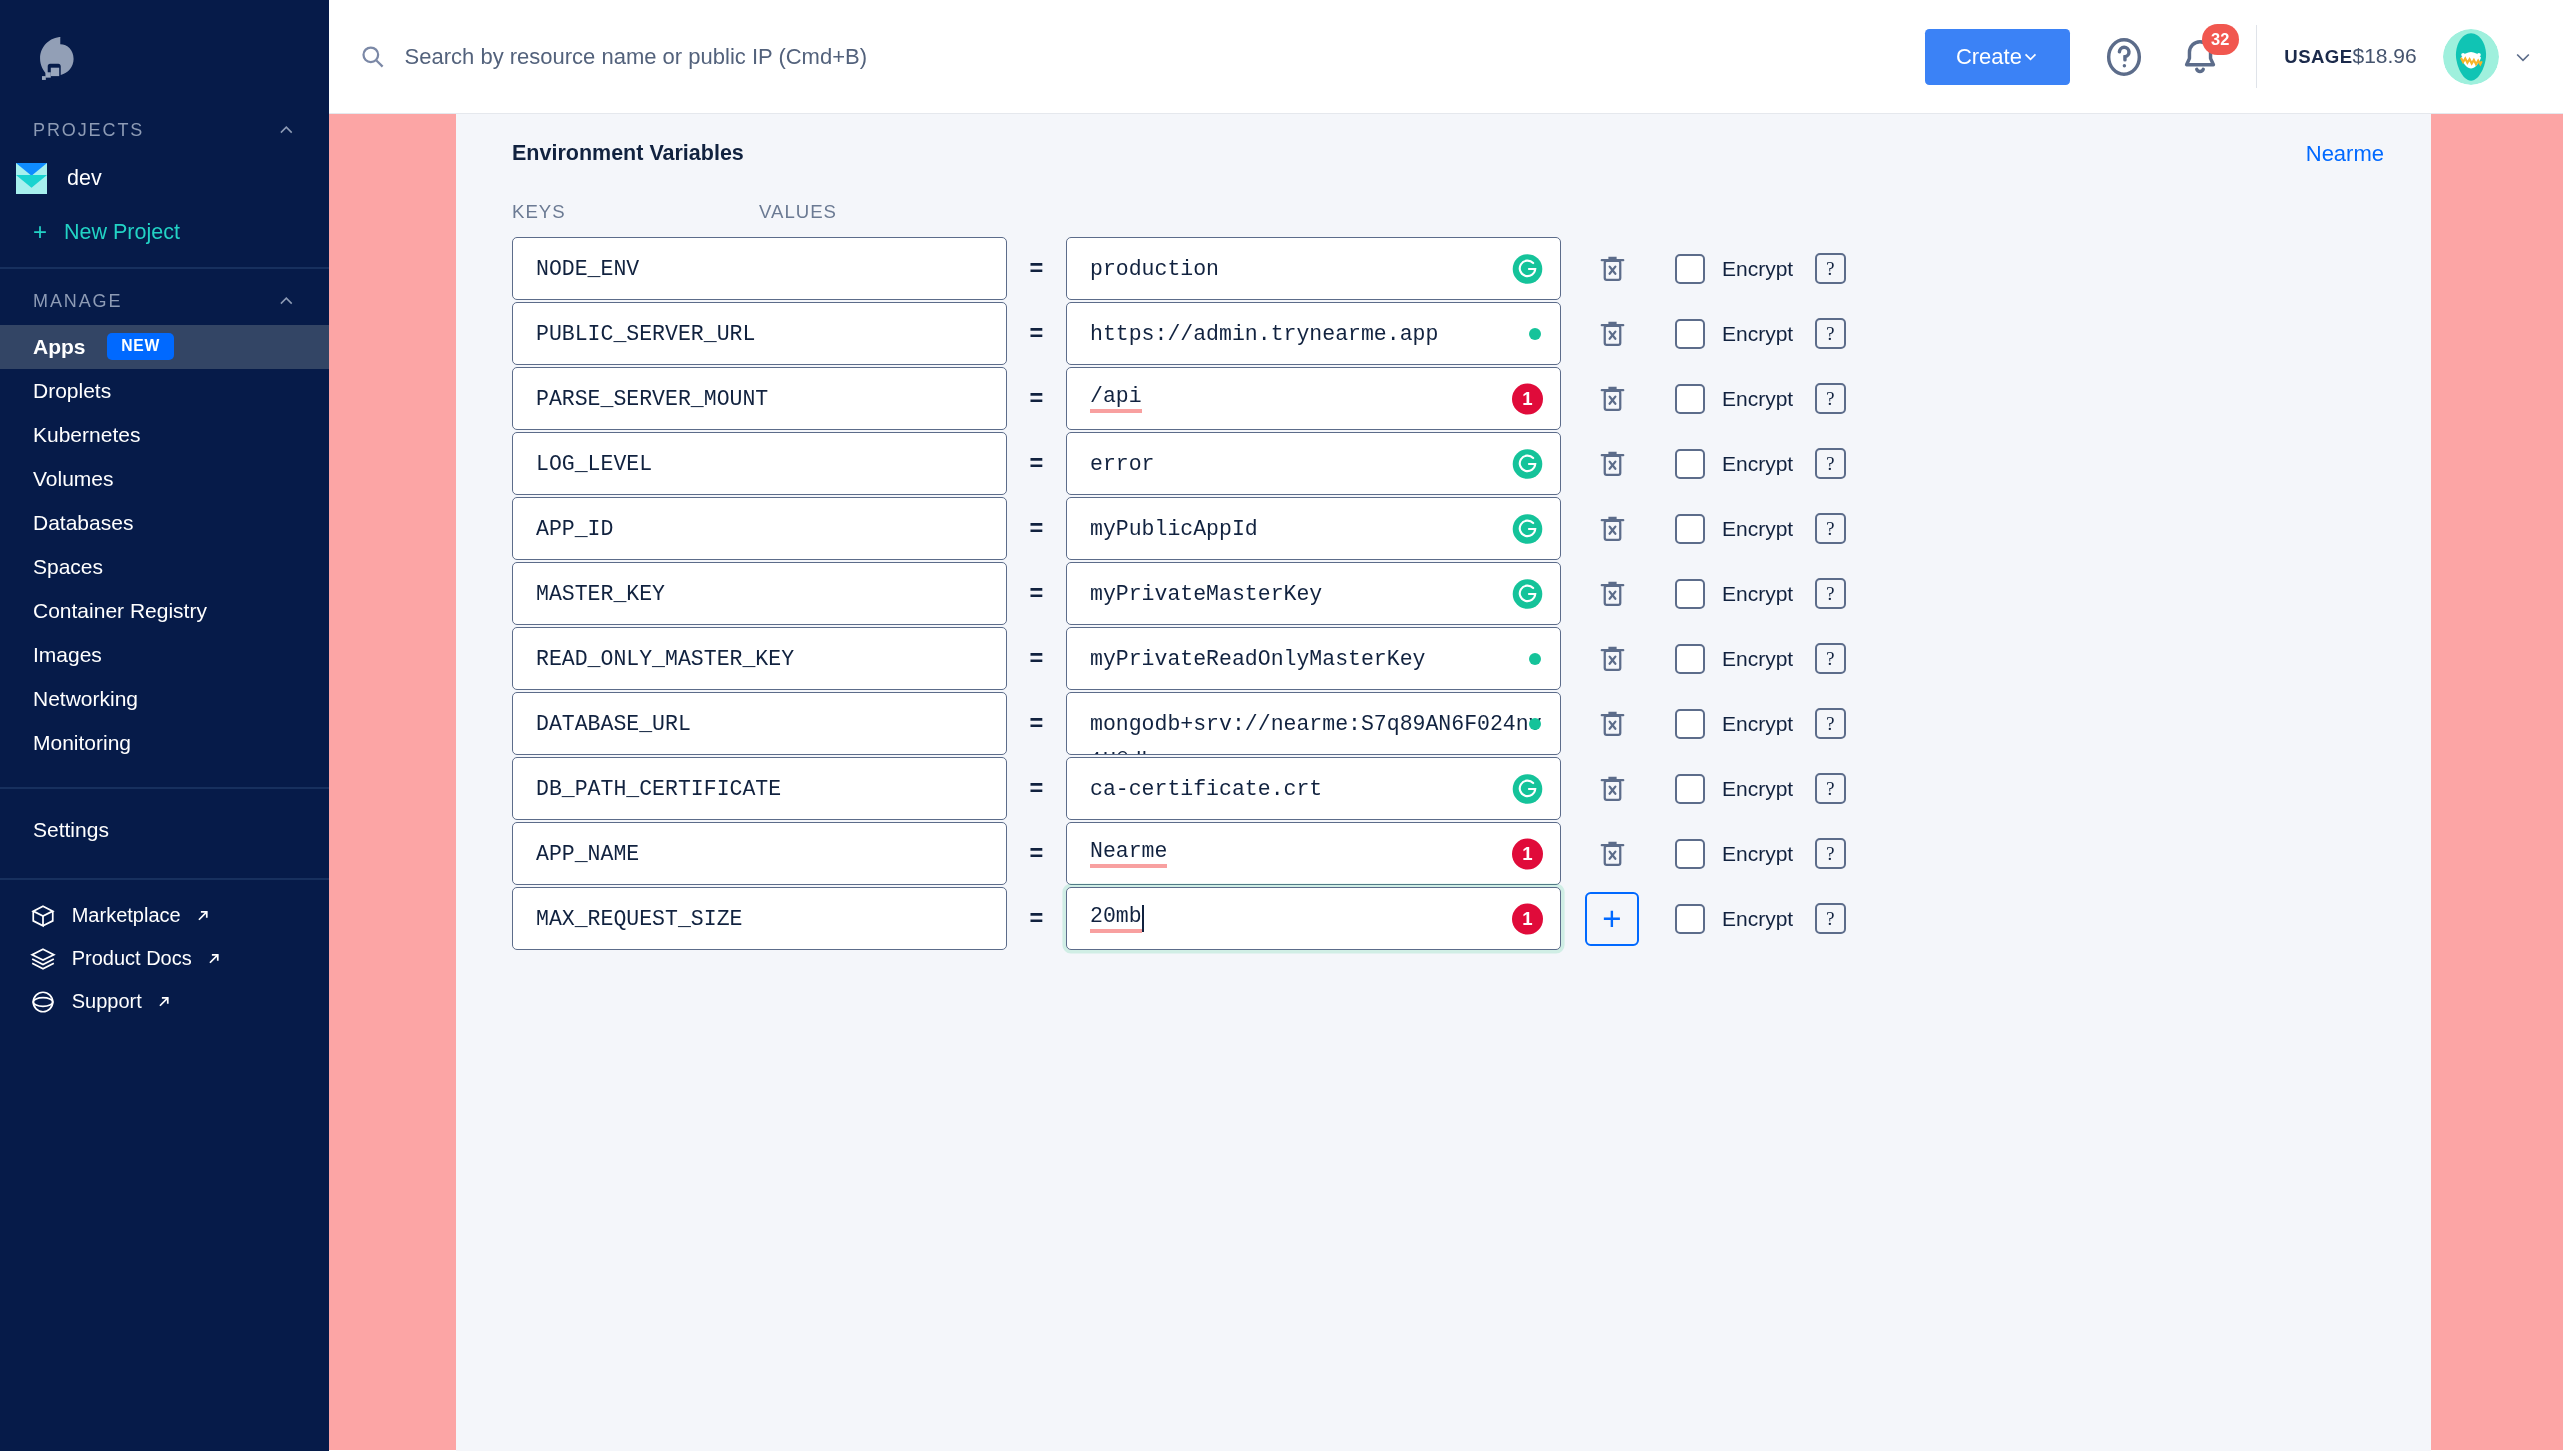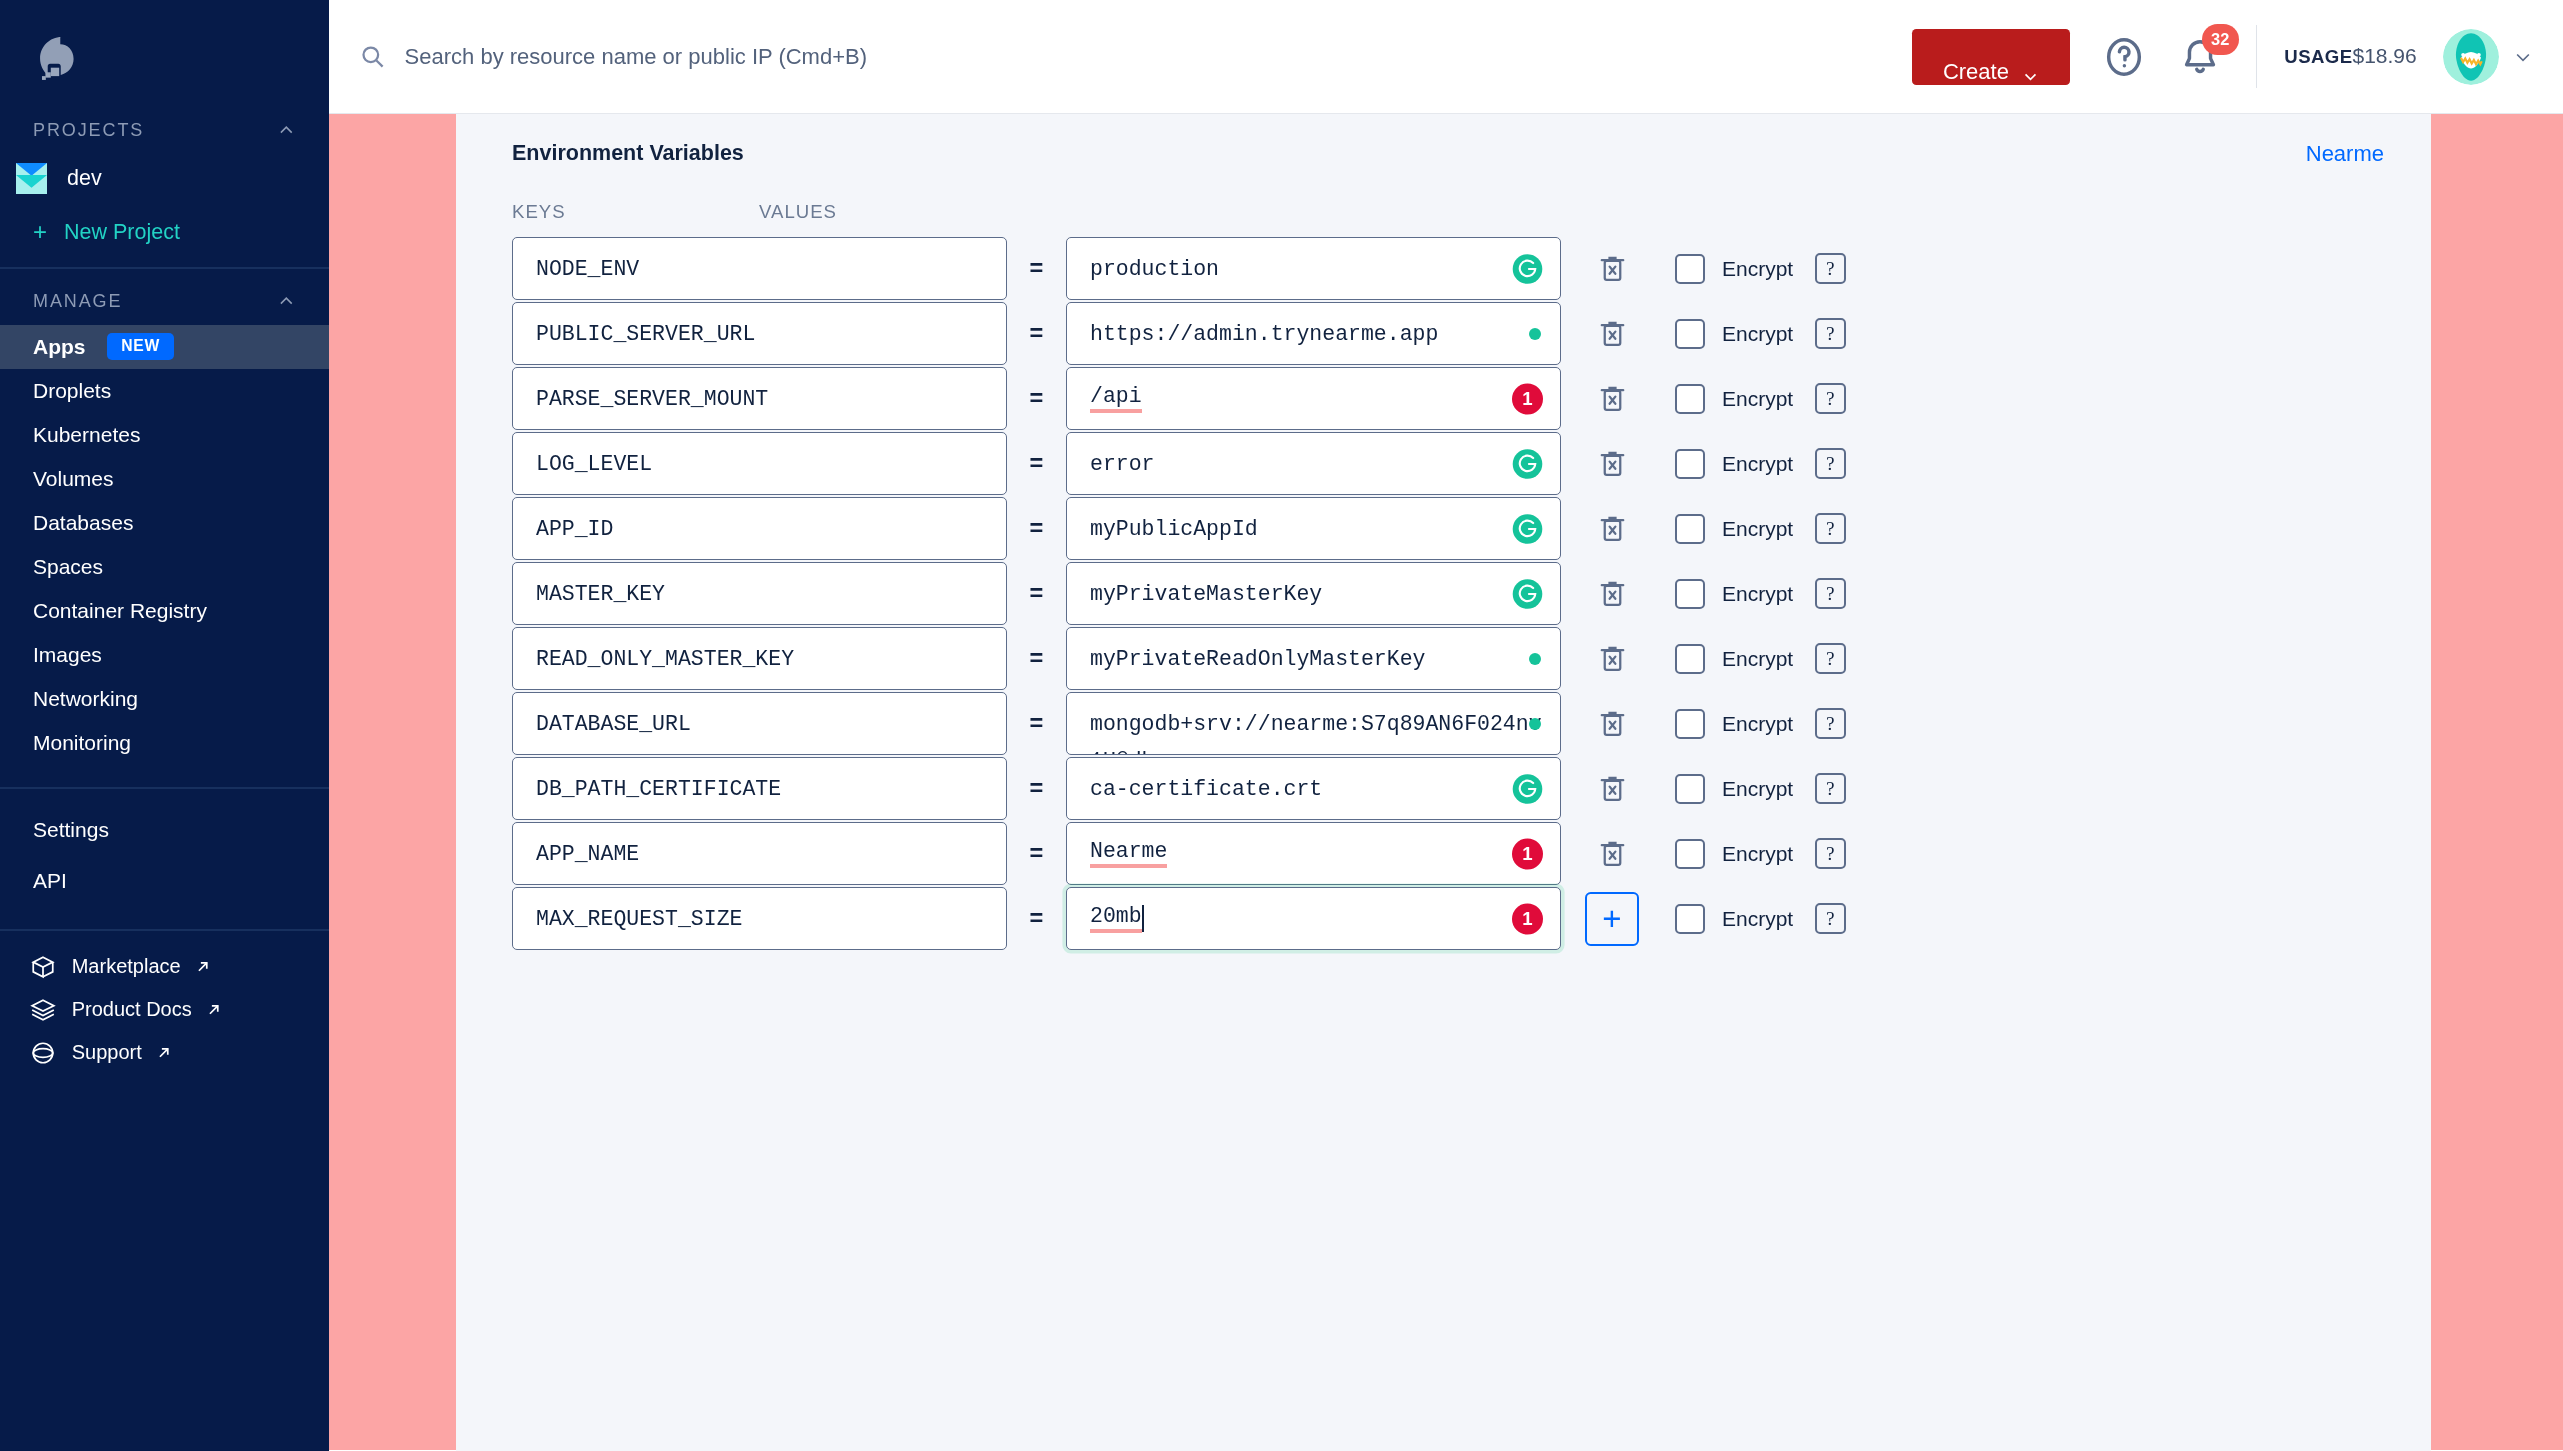--- a/index.html
+++ b/index.html
@@ -94,25 +94,25 @@
   .search-input {
     border: none; outline: none; background: transparent;
     font-size: 22px; color: #45546e;
     font-family: "Liberation Sans", sans-serif;
     width: 858px;
   }
   .search-input::placeholder { color: #53627c; opacity: 1; }
 
   .top-right { display:flex; align-items:center; padding-right: 30px; gap: 0; }
   .create-btn {
-    background: #b91c1c; color: #fff;
+    background: #3b82f6; color: #fff;
     border: none; border-radius: 4.3px;
     font-size: 22px; font-family:"Liberation Sans", sans-serif;
     padding: 0 31px; height: 56px;
-    display:flex; align-items:flex-end; gap: 13px;
+    display:flex; align-items:center; 
     cursor: pointer;
   }
   .create-chev { width: 17px; height: 17px; }
   .help-btn { width: 46px; height: 46px; margin-left: 31px; cursor:pointer; }
   .bell-wrap { position: relative; width: 46px; height: 46px; margin-left: 30px; cursor:pointer;}
   .bell-badge {
     position:absolute; top:-10px; right:-15.7px;
     background:#f1574f; color:#fff; border-radius: 714px;
     font-size: 16.4px; font-weight: 700;
     min-width: 37px; height: 31px;
@@ -300,23 +300,20 @@
     <div class="nav-item">
         <span>Monitoring</span>
       </div>
 
     <div class="nav-gap"></div>
     <div class="side-divider"></div>
     <div class="nav-gap"></div>
 
     <div class="nav-item" style="height:51px">
         <span>Settings</span>
-      </div>
-    <div class="nav-item" style="height:51px">
-        <span>API</span>
       </div>
 
     <div class="nav-gap"></div>
     <div class="side-divider"></div>
     <div style="height:14.3px"></div>
 
     <div class="ext-item">
       <svg class="ext-icon" viewBox="0 0 24 24" fill="none" stroke="#ffffff" stroke-width="1.6">
         <path d="M12 3 21 7.5 12 12 3 7.5 Z"></path>
           <path d="M3 7.5 V16.5 L12 21 V12"></path>

